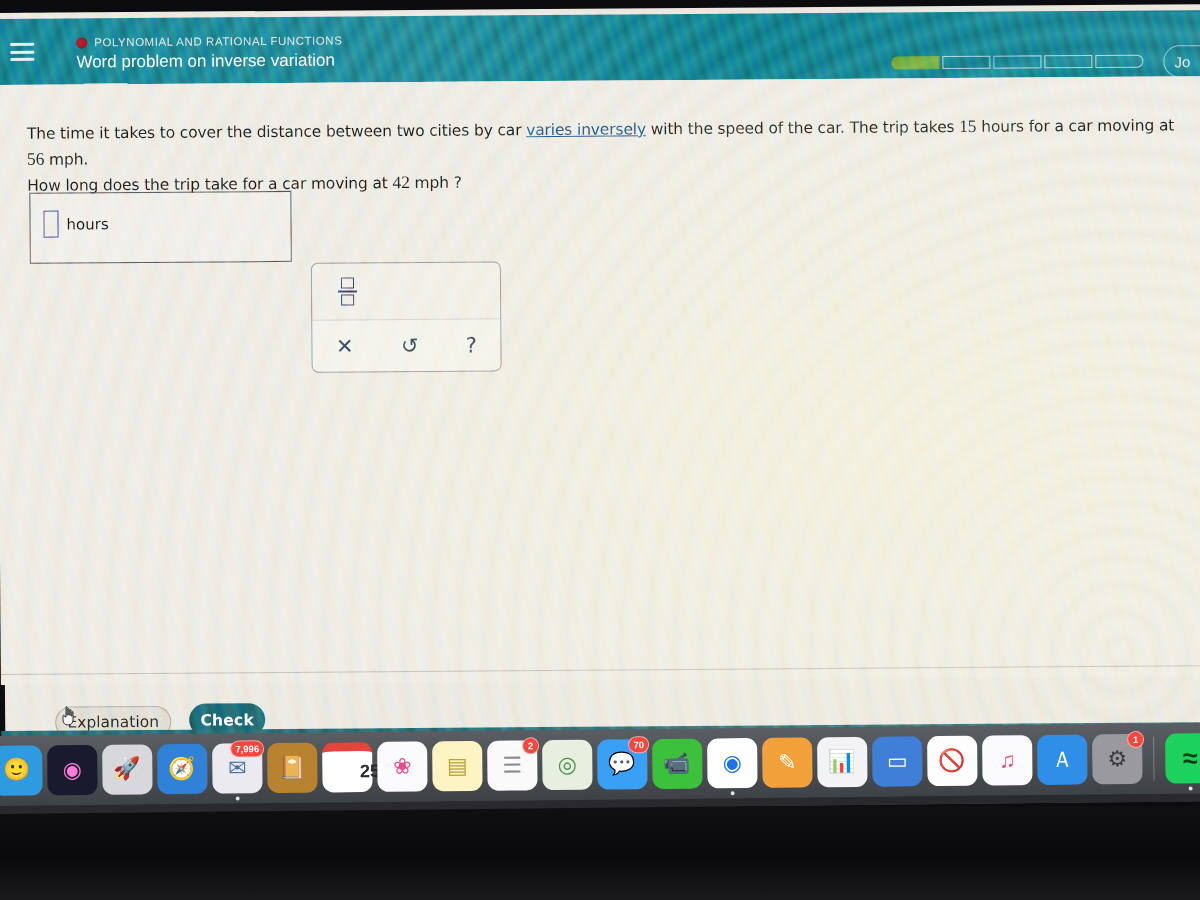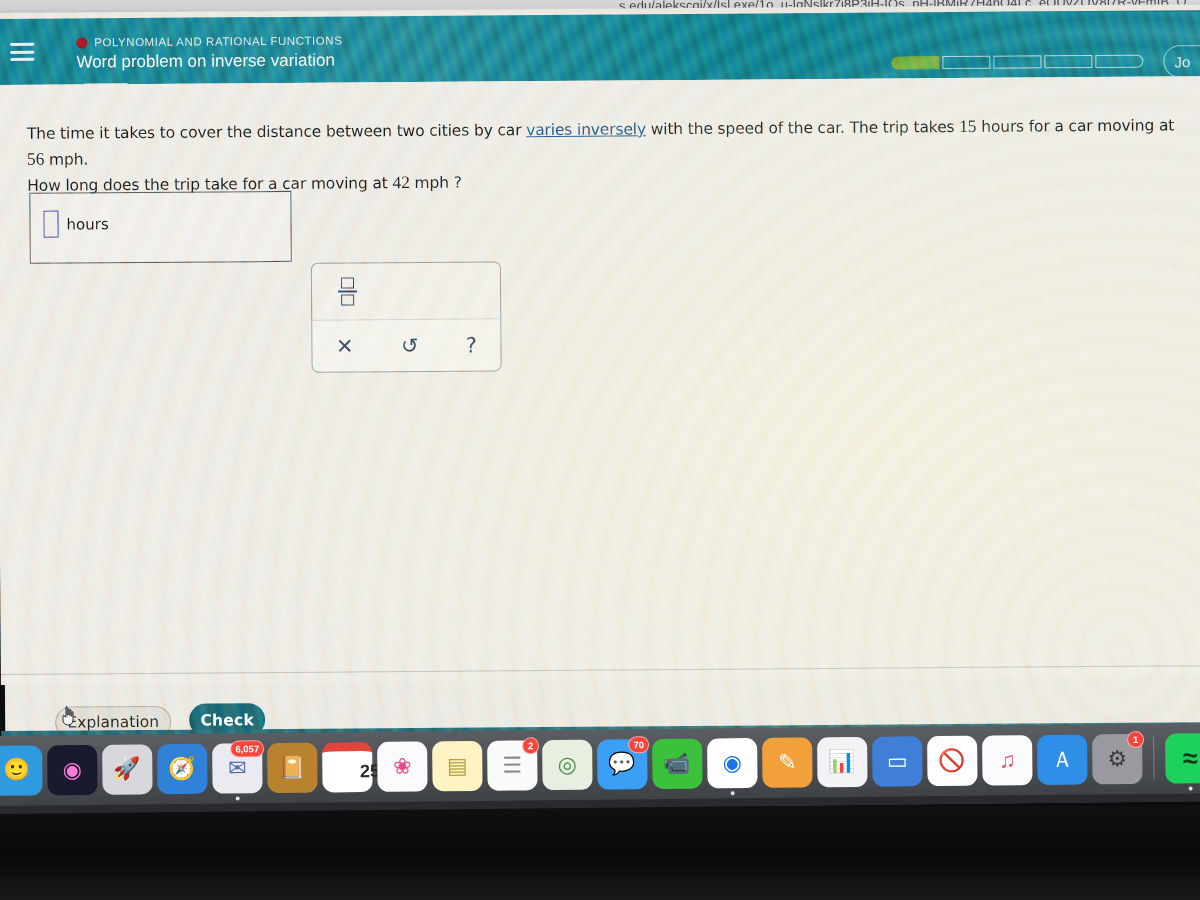--- a/index.html
+++ b/index.html
@@ -381,24 +381,20 @@
   .bezel .strip {
     position:absolute; left:0; top:0; width:1200px; height:8px;
     background:#2a2a2e; transform: rotate(-0.6deg); transform-origin:0 0;
   }
 </style>
 </head>
 <body>
 
 <div id="photo">
 
-  <div class="urlbar">
-    <div class="urltext">s.edu/alekscgi/x/Isl.exe/1o_u-IgNslkr7j8P3jH-IQs_pH-lBMiR7H4nQ4Lc_eOUyZQV8i7R-vFmIB_Q...</div>
-    <div class="urlline"></div>
-  </div>
 
   <div class="page">
 
     <div class="appheader">
       <div class="sheen"></div>
 
       <div class="hamburger">
         <i></i>
           <i></i>
           <i></i>
@@ -498,21 +494,21 @@
           <span>◉</span>
         </div>
         <div class="dockicon" style="background: rgb(216, 216, 220); color: rgb(48, 48, 53);">
           <span>🚀</span>
         </div>
         <div class="dockicon" style="background: rgb(47, 130, 216); color: rgb(255, 255, 255);">
           <span>🧭</span>
         </div>
         <div class="dockicon" style="background: rgb(234, 234, 240); color: rgb(74, 111, 165);">
           <span>✉</span>
-          <span class="badge">6,057</span>
+          <span class="badge">7,996</span>
           <span class="dot"></span>
         </div>
         <div class="dockicon" style="background: rgb(185, 130, 47); color: rgb(255, 243, 216);">
           <span>📔</span>
         </div>
         <div class="dockicon" style="background: rgb(255, 255, 255); color: rgb(42, 42, 42); border-top: 9px solid rgb(228, 68, 60);">
           <span style="font-size: 18px; font-weight: 700; margin-left: 45px;">25</span>
         </div>
         <div class="dockicon" style="background: rgb(251, 251, 253); color: rgb(232, 75, 138);">
           <span>❀</span>

